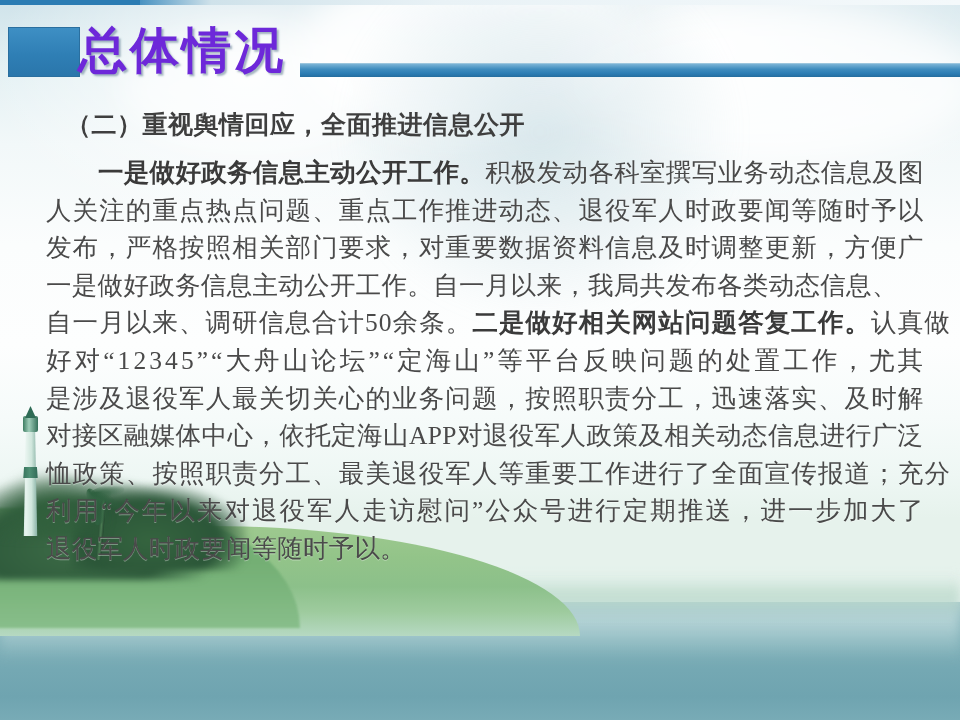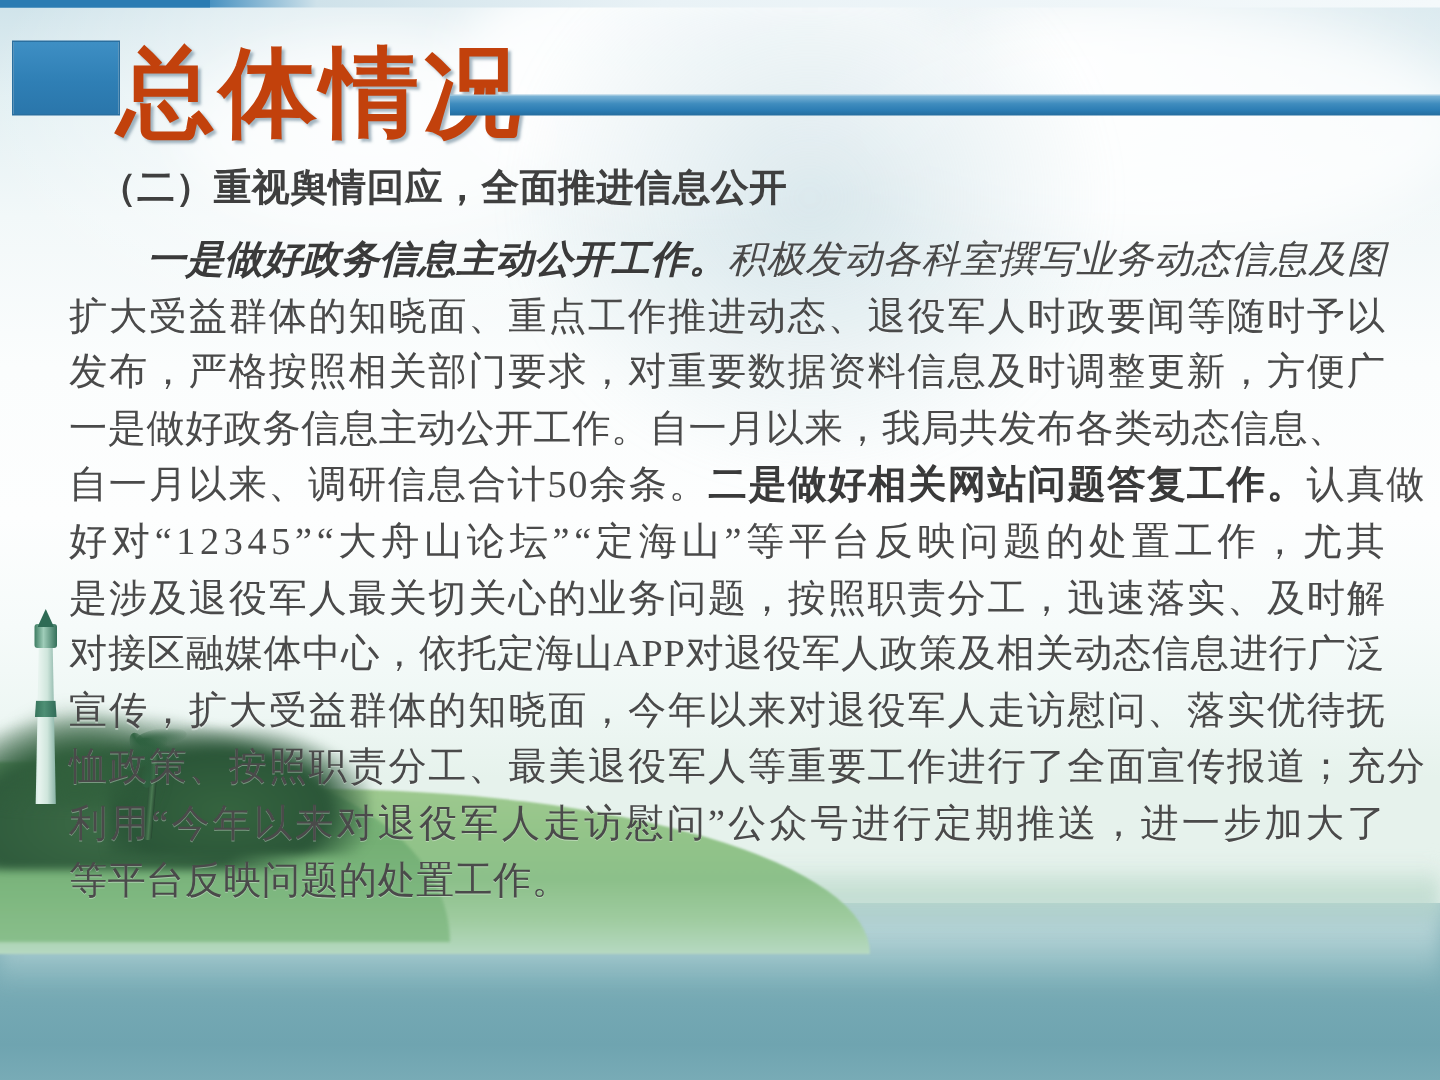--- a/index.html
+++ b/index.html
@@ -132,22 +132,22 @@
     background:#2b7cb3;
   }
   .hdr-square{
     position:absolute;left:8px;top:27px;width:70px;height:48px;
     background:linear-gradient(180deg,#3e8fc4 0%,#2f7fb5 55%,#2a76ab 100%);
     border:1px solid #2a6f9f;
   }
   .hdr-title{
     position:absolute;left:78px;top:18px;
     font-family:"Liberation Sans","DejaVu Sans",sans-serif;
-    font-weight:bold;font-size:65px;letter-spacing:3px;
-    color:#c2410c;
+    font-weight:bold;font-size:49px;letter-spacing:3px;
+    color:#6d28d9;
     text-shadow:2px 2px 2px rgba(90,120,140,.55);
     white-space:nowrap;
   }
   .hdr-rule{
     position:absolute;left:300px;top:63px;width:660px;height:13px;
     background:linear-gradient(180deg,#66a8d0 0%,#3f8cbe 35%,#2b7cb3 70%,#24周6d9e 100%);
     background:linear-gradient(180deg,#7ab3d6 0%,#3f8cbe 40%,#2b7cb3 75%,#256d9e 100%);
     border-top:1px solid #9cc6de;
   }
   
@@ -212,48 +212,45 @@
   <div class="topbar"></div>
   <div class="topbar-strip"></div>
   <div class="hdr-square"></div>
   <div class="hdr-title">总体情况</div>
   <div class="hdr-rule"></div>
 
   <div class="subtitle">（二）重视舆情回应，全面推进信息公开</div>
 
   <div class="body" id="body">
       <div class="line justify">
-        <span class="seg indent" style="letter-spacing: 0.31px; font-style: italic;"><b>一是做好政务信息主动公开工作。</b><span>积极发动各科室撰写业务动态信息及图</span></span>
-      </div>
-      <div class="line justify">
-        <span class="seg" style="letter-spacing: 1.12px;"><span>扩大受益群体的知晓面、重点工作推进动态、退役军人时政要闻等随时予以</span></span>
+        <span class="seg indent" style="letter-spacing: 0.31px;"><b>一是做好政务信息主动公开工作。</b><span>积极发动各科室撰写业务动态信息及图</span></span>
+      </div>
+      <div class="line justify">
+        <span class="seg" style="letter-spacing: 1.12px;"><span>人关注的重点热点问题、重点工作推进动态、退役军人时政要闻等随时予以</span></span>
       </div>
       <div class="line justify">
         <span class="seg" style="letter-spacing: 1.12px; text-align: center;"><span>发布，严格按照相关部门要求，对重要数据资料信息及时调整更新，方便广</span></span>
       </div>
       <div class="line justify">
         <span class="seg" style="letter-spacing: 0.31px;"><span>一是做好政务信息主动公开工作。自一月以来，我局共发布各类动态信息、</span></span>
       </div>
       <div class="line justify">
         <span class="seg" style="letter-spacing: 1.08px;"><span>自一月以来、调研信息合计50余条。</span><b>二是做好相关网站问题答复工作。</b><span>认真做</span></span>
       </div>
       <div class="line justify">
         <span class="seg" style="letter-spacing: 3.08px;"><span>好对“12345”“大舟山论坛”“定海山”等平台反映问题的处置工作，尤其</span></span>
       </div>
       <div class="line justify">
         <span class="seg" style="letter-spacing: 1.12px;"><span>是涉及退役军人最关切关心的业务问题，按照职责分工，迅速落实、及时解</span></span>
       </div>
       <div class="line justify">
         <span class="seg" style="letter-spacing: 0.42px;"><span>对接区融媒体中心，依托定海山APP对退役军人政策及相关动态信息进行广泛</span></span>
       </div>
       <div class="line justify">
-        <span class="seg" style="letter-spacing: 1.12px;"><span>宣传，扩大受益群体的知晓面，今年以来对退役军人走访慰问、落实优待抚</span></span>
-      </div>
-      <div class="line justify">
         <span class="seg" style="letter-spacing: 1.12px;"><span>恤政策、按照职责分工、最美退役军人等重要工作进行了全面宣传报道；充分</span></span>
       </div>
       <div class="line justify">
         <span class="seg" style="letter-spacing: 2.01px;"><span>利用“今年以来对退役军人走访慰问”公众号进行定期推送，进一步加大了</span></span>
       </div>
-      <div class="line"><span class="seg"><span>等平台反映问题的处置工作。</span></span></div>
+      <div class="line"><span class="seg"><span>退役军人时政要闻等随时予以。</span></span></div>
     </div>
 
 </div>
 
 </body></html>

